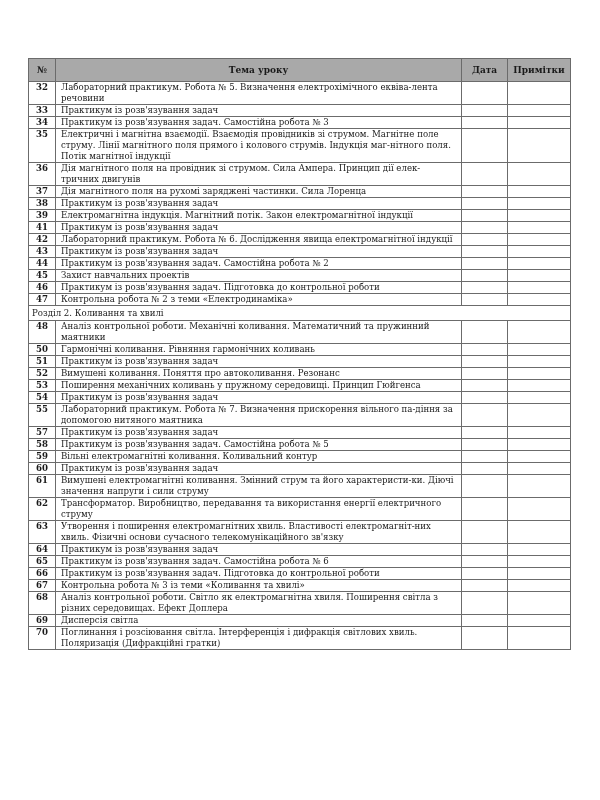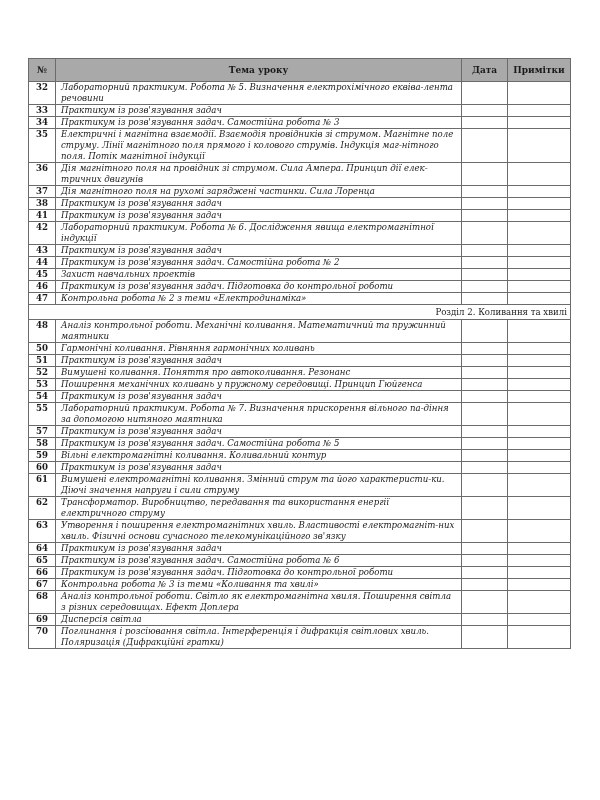--- a/index.html
+++ b/index.html
@@ -3,22 +3,22 @@
 <meta charset="utf-8">
 <style>
   html, body { margin:0; padding:0; background:#ffffff; }
   body { width:600px; height:800px; position:relative; overflow:hidden; }
   .page { position:absolute; left:28px; top:58px; width:542px; }
   table { border-collapse:collapse; width:542px; table-layout:fixed;
           font-family:"DejaVu Serif", serif; font-size:8.6px; color:#1a1a1a; line-height:11px; }
   th { background:#a9a9a9; font-weight:bold; height:22px; border:1px solid #6b6b6b; font-size:9px; padding:0; }
   td { border:1px solid #6b6b6b; padding:0 3px; vertical-align:top; }
   td.num { text-align:center; padding:0; font-weight:bold; }
-  td.topic { padding-left:5px; padding-right:4px;font-style:italic; }
-  tr.section td { text-align:right; height:14px; vertical-align:middle; }
+  td.topic { padding-left:5px; padding-right:4px; }
+  tr.section td { text-align:left; height:14px; vertical-align:middle; }
   col.c1 { width:27px; } col.c2 { width:406px; } col.c3 { width:46px; } col.c4 { width:63px; }
   tr.row td { padding-top:0; padding-bottom:0; }
 </style>
 </head>
 <body>
 
 <div class="page">
   <table>
     <colgroup>
         <col class="c1">
@@ -71,20 +71,26 @@
           <td></td>
           <td></td>
         </tr>
         <tr class="row">
           <td class="num">38</td>
           <td class="topic">Практикум із розв'язування задач</td>
           <td></td>
           <td></td>
         </tr>
         <tr class="row">
+          <td class="num">39</td>
+          <td class="topic">Електромагнітна індукція. Магнітний потік. Закон електромагнітної індукції</td>
+          <td></td>
+          <td></td>
+        </tr>
+        <tr class="row">
           <td class="num">41</td>
           <td class="topic">Практикум із розв'язування задач</td>
           <td></td>
           <td></td>
         </tr>
         <tr class="row">
           <td class="num">42</td>
           <td class="topic">Лабораторний практикум. Робота № 6. Дослідження явища електромагнітної індукції</td>
           <td></td>
           <td></td>

